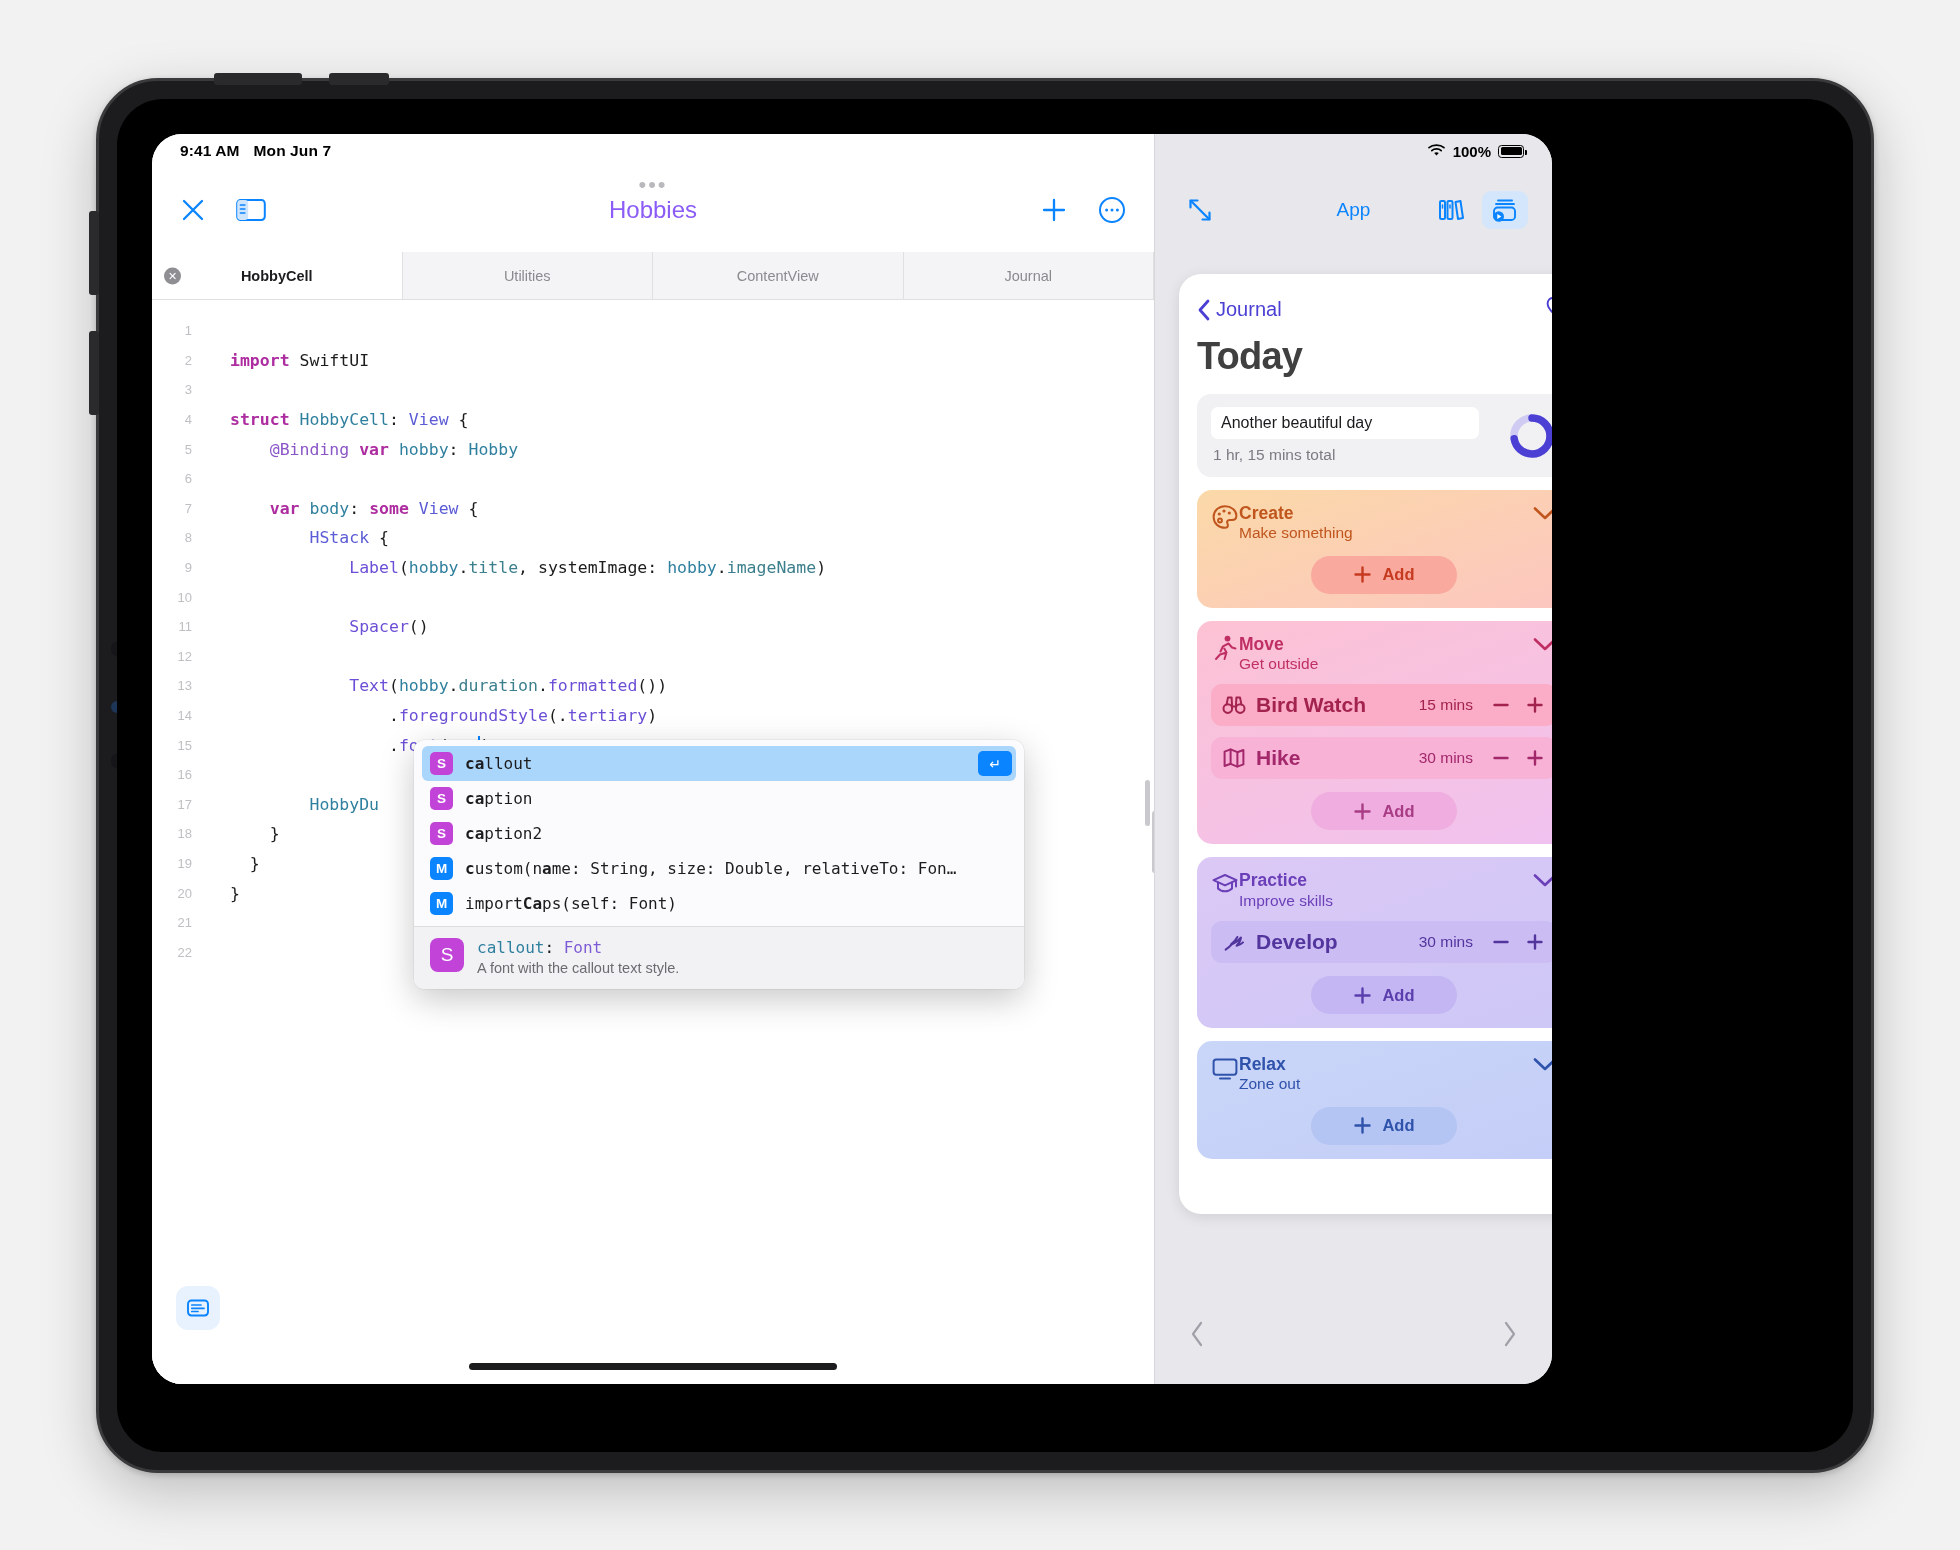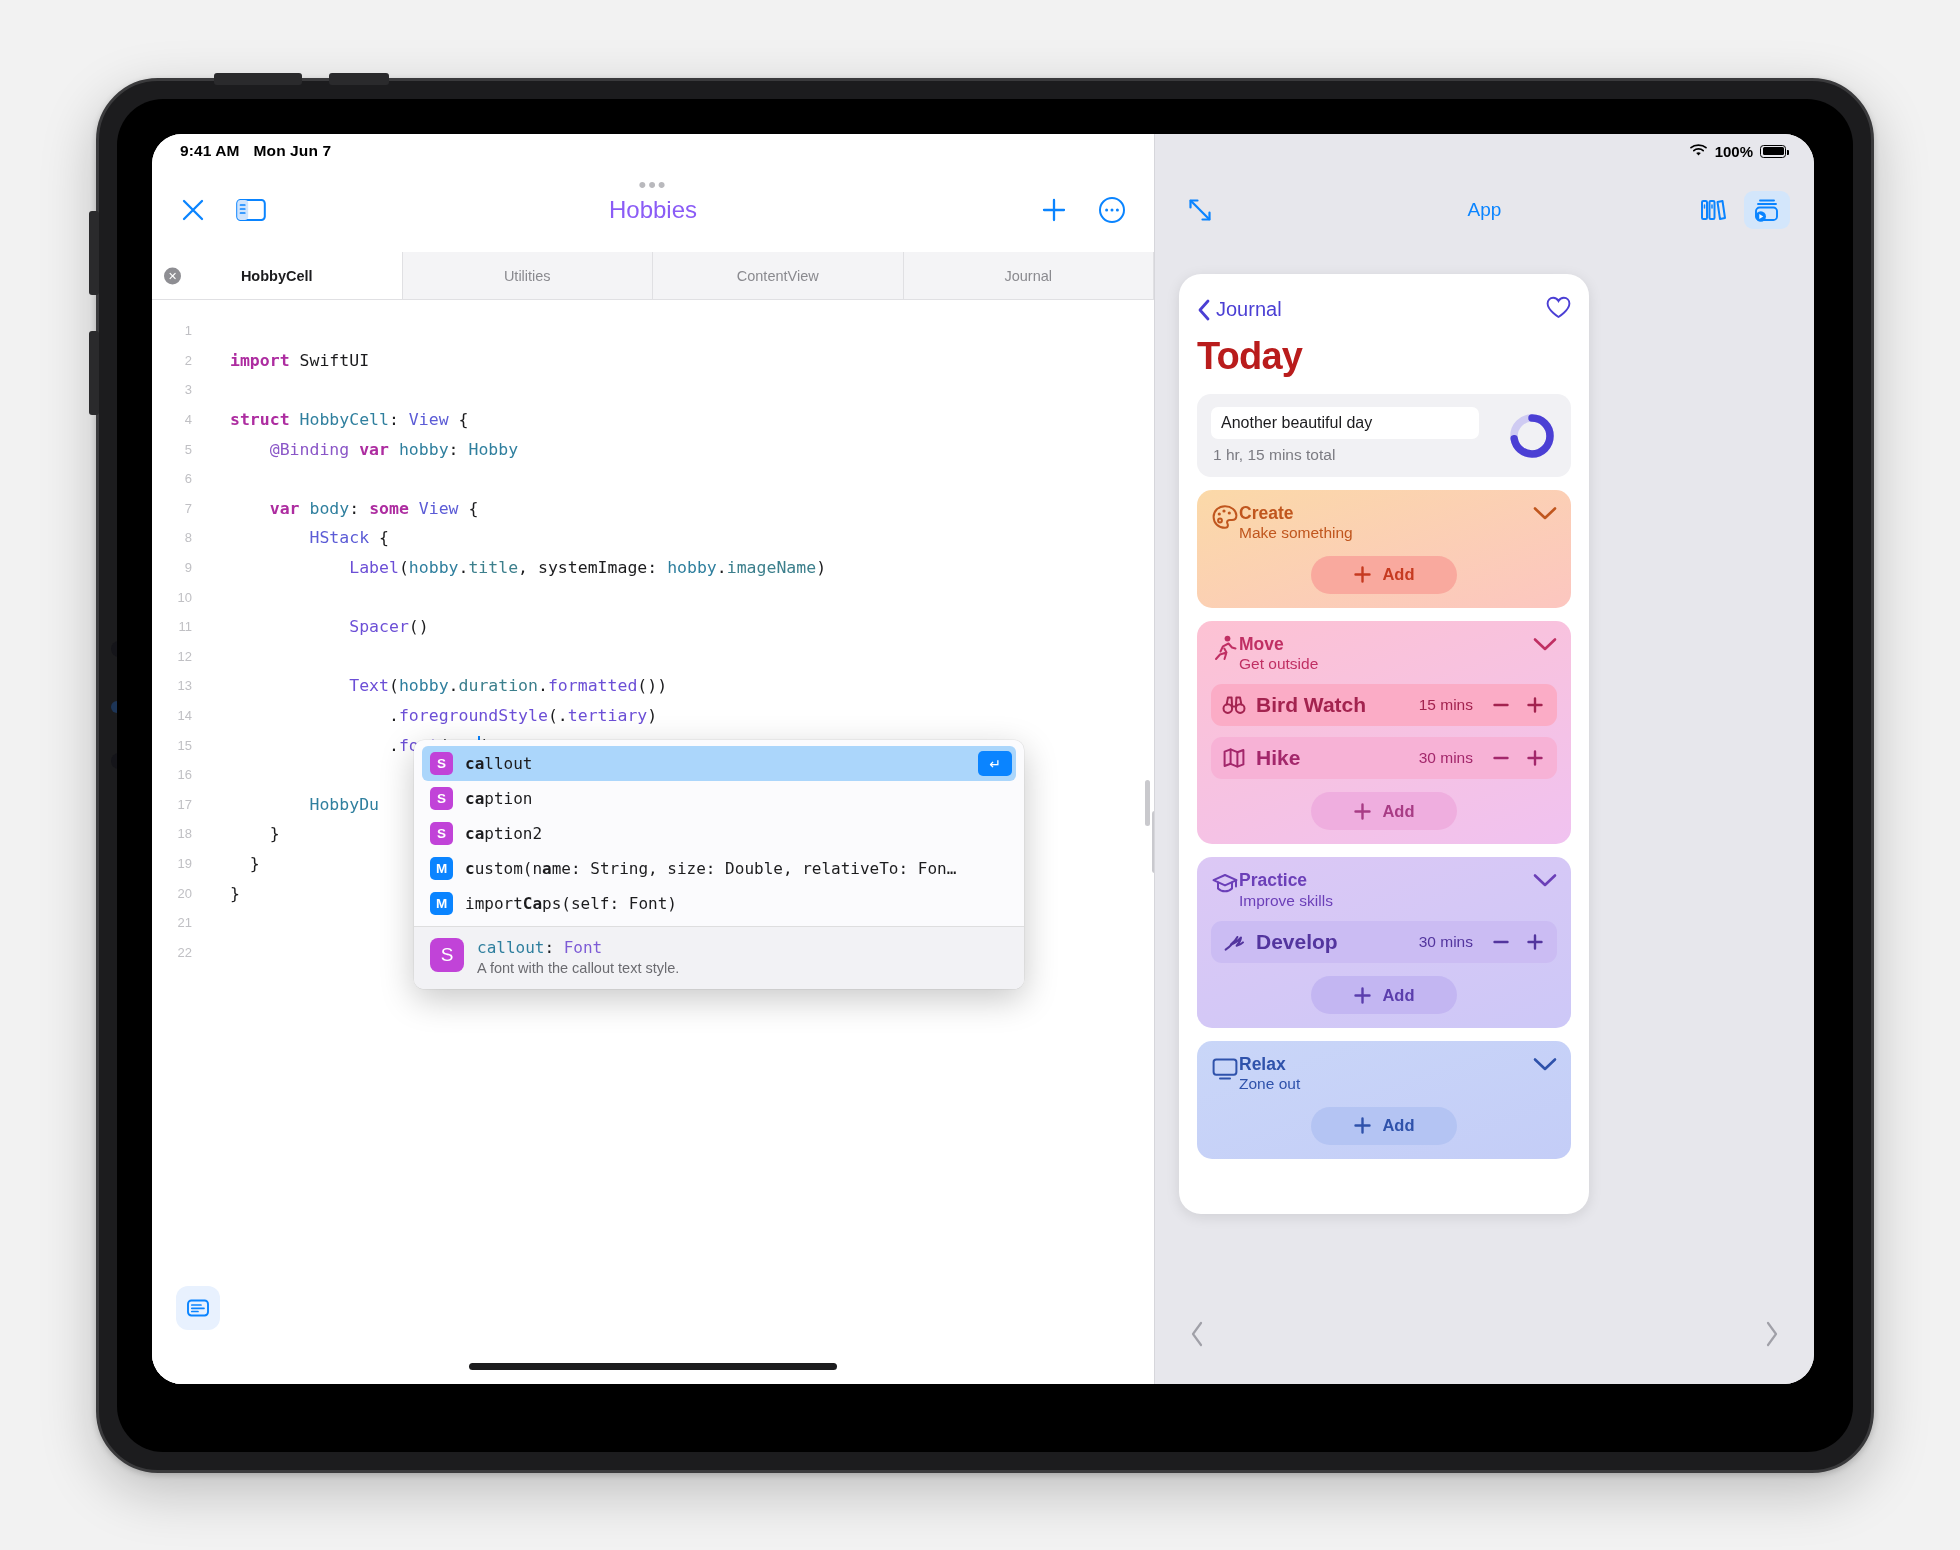--- a/index.html
+++ b/index.html
@@ -22,21 +22,21 @@
   }
   #device-bezel-inner {
     position: absolute;
     left: 18px; top: 18px; right: 18px; bottom: 18px;
     background: #000;
     border-radius: 46px;
   }
   #screen {
     position: absolute;
     left: 35px; top: 35px;
-    width: 1662px; height: 1250px;
+    width: 1400px; height: 1250px;
     background: #ffffff;
     border-radius: 30px;
     overflow: hidden;
     display: flex;
   }
   
   .side-btn { position: absolute; background: #2a2a2c; border-radius: 3px; }
   #btn-power { left: 115px; top: -8px; width: 88px; height: 12px; }
   #btn-vol-top { left: 230px; top: -8px; width: 60px; height: 12px; }
   #btn-left-1 { left: -10px; top: 130px; width: 10px; height: 84px; }
@@ -236,21 +236,21 @@
     width: 410px; height: 940px;
     background: #ffffff;
     border-radius: 22px;
     box-shadow: 0 3px 14px rgba(0,0,0,0.10);
     overflow: hidden;
     padding: 0 18px;
   }
   #phone-nav { display: flex; align-items: center; padding: 22px 0 0 0; }
   #phone-back { display: flex; align-items: center; gap: 5px; color: #4b3fd4; font-size: 20px; cursor: pointer; }
   #phone-heart { margin-left: auto; color: #4b3fd4; cursor: pointer; }
-  #phone-title { font-size: 38px; font-weight: 800; color: #b91c1c; letter-spacing: -0.8px; margin-top: 12px; }
+  #phone-title { font-size: 38px; font-weight: 800; color: #404040; letter-spacing: -0.8px; margin-top: 12px; }
 
   #summary-card {
     margin-top: 16px; background: #f1f1f4; border-radius: 14px;
     padding: 13px 14px; display: flex; align-items: center; gap: 28px;
   }
   #summary-left { flex: 1 1 auto; min-width: 0; }
   #summary-input {
     background: #ffffff; border-radius: 7px; padding: 7px 10px;
     font-size: 16px; color: #1b1b1e;
     white-space: nowrap; overflow: hidden; text-overflow: ellipsis;

